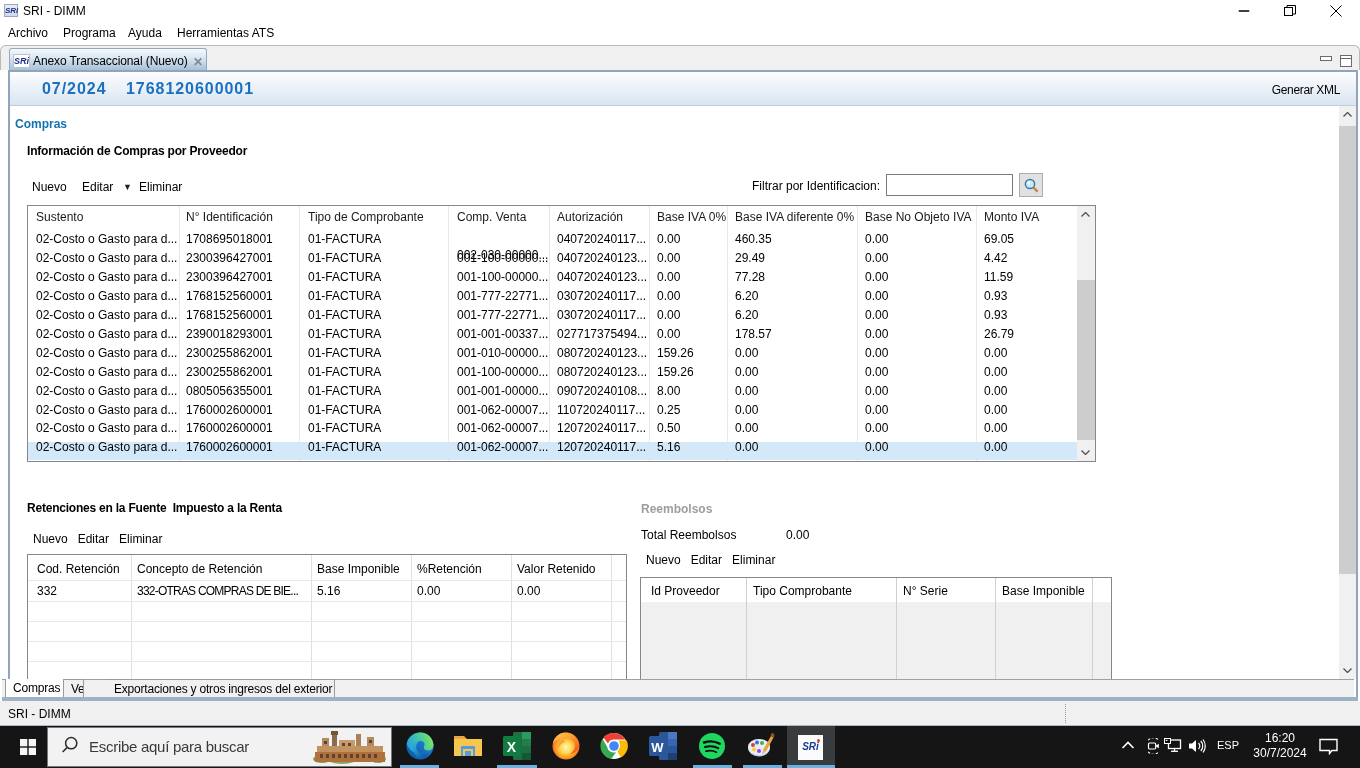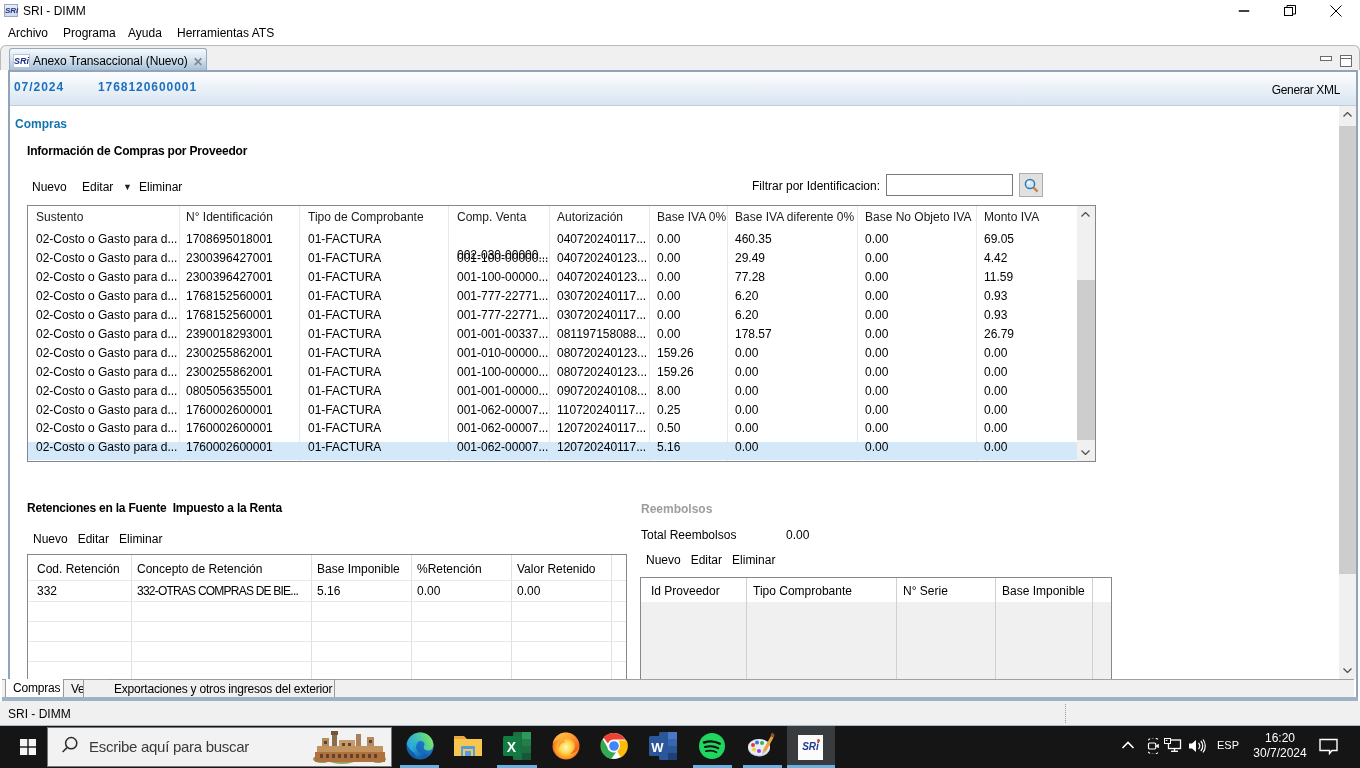--- a/index.html
+++ b/index.html
@@ -21,21 +21,21 @@
 #tabstrip { position:absolute; left:0; top:45px; width:1360px; height:25px; background:#f0f0f0; border-top:1px solid #b9b9b9; border-left:1px solid #b9b9b9; border-right:1px solid #b9b9b9; border-radius:6px 6px 0 0; }
 #tab1 { position:absolute; left:8px; top:2px; width:198px; height:24px; background:linear-gradient(#f5f9fc 0%, #d9e6f1 40%, #b3cade 78%, #9fbcd7 100%); border:1px solid #97a9bd; border-bottom:none; border-radius:3px 3px 0 0; }
 #tab1 .ticon { position:absolute; left:3px; top:5px; width:17px; height:14px; background:#fff; border:1px solid #b9c4d4; font:italic bold 9px "Liberation Sans",sans-serif; color:#1c2f86; text-align:center; line-height:13px; }
 #tab1 .ttext { position:absolute; left:23px; top:5px; font-size:12px; color:#000; letter-spacing:-0.1px; }
 #tab1 .tclose { position:absolute; left:183px; top:6px; font-size:12px; color:#7d8894; font-weight:bold; }
 .viewbtns { position:absolute; right:3px; top:7px; }
 
 
 #frame { position:absolute; left:8px; top:70px; width:1350px; height:627px; border-left:2px solid #90a4bc; border-right:2px solid #90a4bc; border-top:2px solid #90a4bc; background:#fff; overflow:hidden; }
 #formhead { position:absolute; left:0; top:0; width:1346px; height:34px; background:linear-gradient(#fdfdfe 0%, #eef3f9 40%, #d9e5f1 100%); border-bottom:1px solid #c0cddc; }
-#formhead .ht { position:absolute; top:8px; font-weight:bold; font-size:12px; color:#1b70c0; letter-spacing:0.95px; }
+#formhead .ht { position:absolute; top:8px; font-weight:bold; font-size:16px; color:#1b70c0; letter-spacing:0.95px;margin-left:28px; }
 #generarxml { position:absolute; right:16px; top:11px; font-size:12px; color:#000; letter-spacing:-0.35px; }
 
 
 #pagesb { position:absolute; right:0px; top:34px; width:17px; height:573px; background:#f0f0f0; }
 #pagesb .up { position:absolute; top:0; left:0; width:17px; height:17px; background:#f0f0f0; }
 #pagesb .thumb { position:absolute; top:20px; left:0; width:17px; height:448px; background:#cdcdcd; }
 #pagesb .dn { position:absolute; bottom:0; left:0; width:17px; height:17px; background:#f0f0f0; }
 
 
 #compras-label { position:absolute; left:5px; top:45px; font-weight:bold; font-size:12px; color:#1274ac; }
@@ -252,21 +252,21 @@
 <span style="left:629px;">0.00</span>
 <span style="left:707px;">6.20</span>
 <span style="left:837px;">0.00</span>
 <span style="left:956px;">0.93</span>
 </div>
 <div class="row" style="top:123px;">
 <span style="left:8px;">02-Costo o Gasto para d...</span>
 <span style="left:158px;">2390018293001</span>
 <span style="left:280px;">01-FACTURA</span>
 <span style="left:429px;">001-001-00337...</span>
-<span style="left:529px;">081197158088...</span>
+<span style="left:529px;">027717375494...</span>
 <span style="left:629px;">0.00</span>
 <span style="left:707px;">178.57</span>
 <span style="left:837px;">0.00</span>
 <span style="left:956px;">26.79</span>
 </div>
 <div class="row" style="top:142px;">
 <span style="left:8px;">02-Costo o Gasto para d...</span>
 <span style="left:158px;">2300255862001</span>
 <span style="left:280px;">01-FACTURA</span>
 <span style="left:429px;">001-010-00000...</span>

